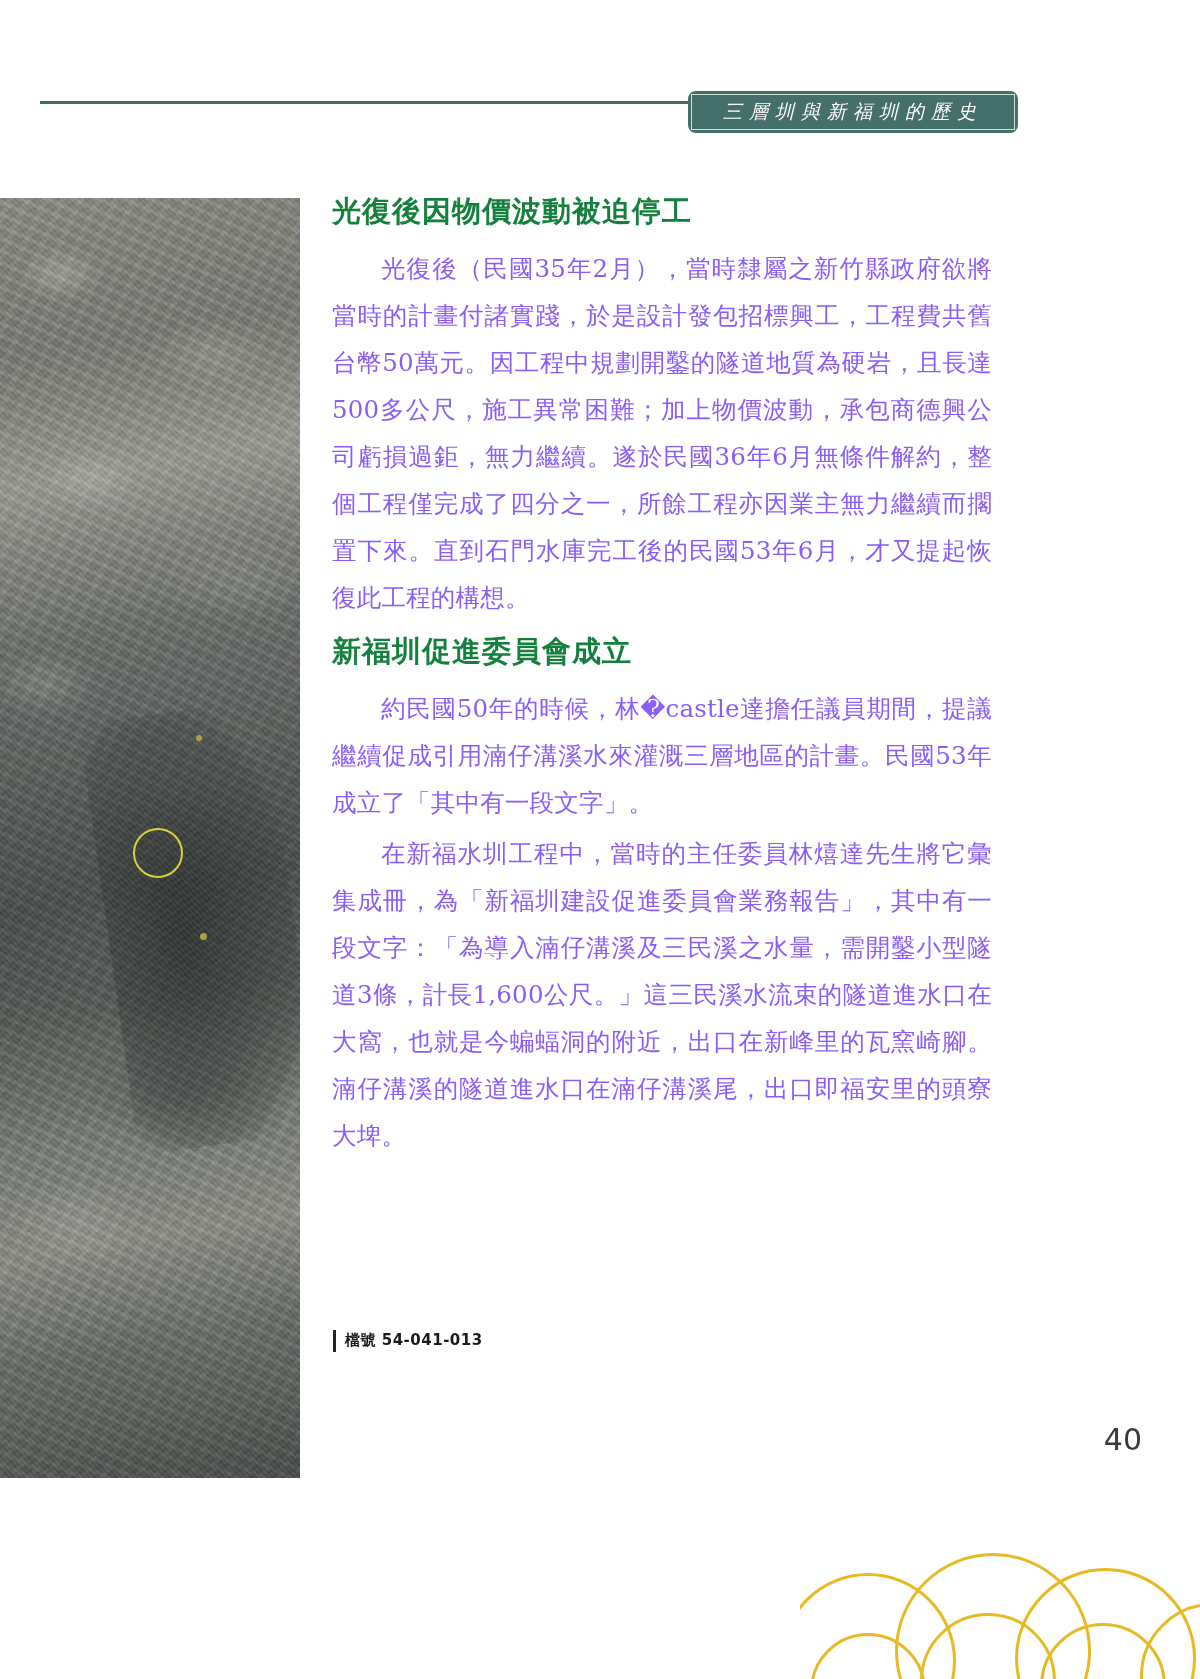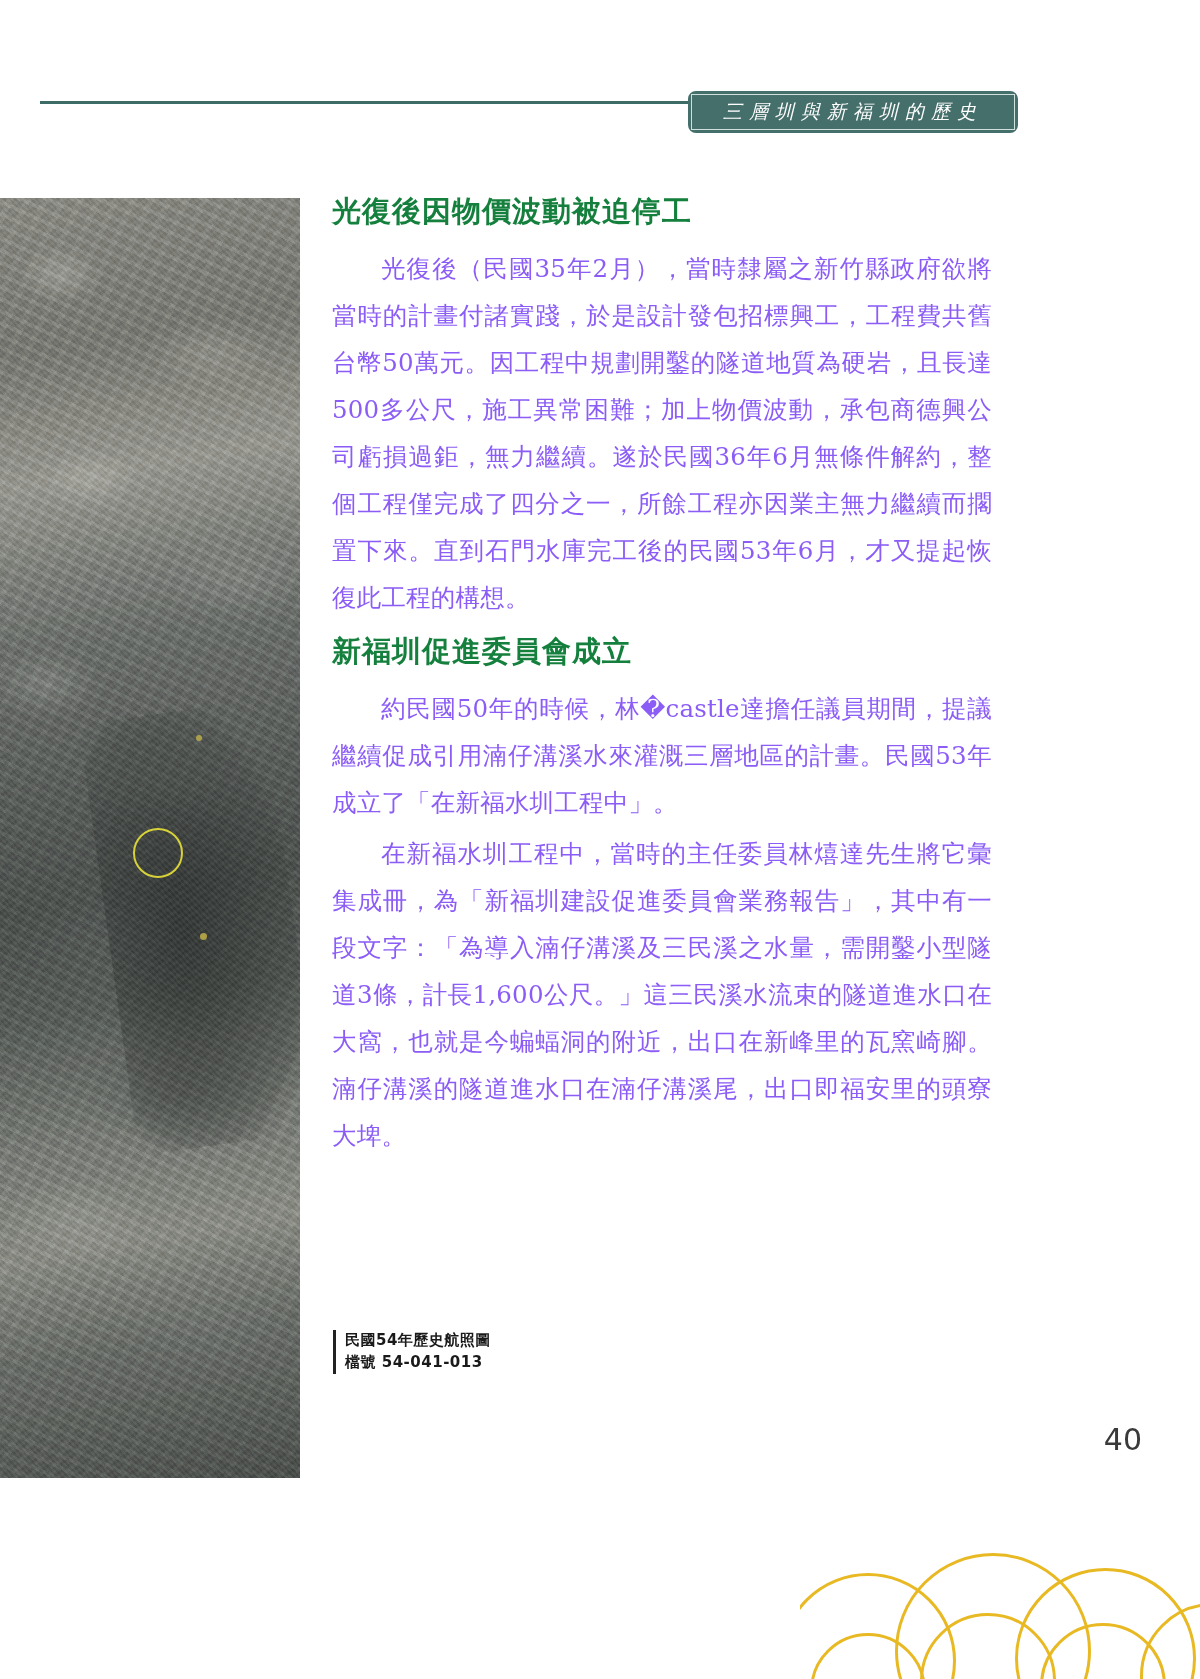--- a/index.html
+++ b/index.html
@@ -247,31 +247,30 @@
   <div class="photo-ridges"></div>
   <div class="photo-river"></div>
   <div class="photo-grain"></div>
   <div class="photo-circle"></div>
   <div class="photo-dot"></div>
   <div class="photo-dot2"></div>
 </div>
 
 <div class="caption">
   <div class="caption-block">
-    <div class="caption-title">民國54年歷史航照圖</div>
     <div class="caption-title">檔號 54-041-013</div>
   </div>
 </div>
 
 <div class="content">
   <h2 class="section-title">光復後因物價波動被迫停工</h2>
   <p class="body">光復後（民國35年2月），當時隸屬之新竹縣政府欲將當時的計畫付諸實踐，於是設計發包招標興工，工程費共舊台幣50萬元。因工程中規劃開鑿的隧道地質為硬岩，且長達500多公尺，施工異常困難；加上物價波動，承包商德興公司虧損過鉅，無力繼續。遂於民國36年6月無條件解約，整個工程僅完成了四分之一，所餘工程亦因業主無力繼續而擱置下來。直到石門水庫完工後的民國53年6月，才又提起恢復此工程的構想。</p>
 
   <h2 class="section-title second">新福圳促進委員會成立</h2>
-  <p class="body">約民國50年的時候，林�castle達擔任議員期間，提議繼續促成引用湳仔溝溪水來灌溉三層地區的計畫。民國53年成立了「在新福水圳工程中」。</p>
+  <p class="body">約民國50年的時候，林�castle達擔任議員期間，提議繼續促成引用湳仔溝溪水來灌溉三層地區的計畫。民國53年成立了「其中有一段文字」。</p>
   <p class="body">在新福水圳工程中，當時的主任委員林熺達先生將它彙集成冊，為「新福圳建設促進委員會業務報告」，其中有一段文字：「為導入湳仔溝溪及三民溪之水量，需開鑿小型隧道3條，計長1,600公尺。」這三民溪水流束的隧道進水口在大窩，也就是今蝙蝠洞的附近，出口在新峰里的瓦窯崎腳。湳仔溝溪的隧道進水口在湳仔溝溪尾，出口即福安里的頭寮大埤。</p>
 </div>
 
 <div class="page-number">40</div>
 
 <div class="ornament">
   <div class="arc" style="left:10px;  width:110px; height:110px;"></div>
   <div class="arc" style="left:-20px; width:170px; height:170px;"></div>
   <div class="arc" style="left:120px; width:130px; height:130px;"></div>
   <div class="arc" style="left:95px;  width:190px; height:190px;"></div>

